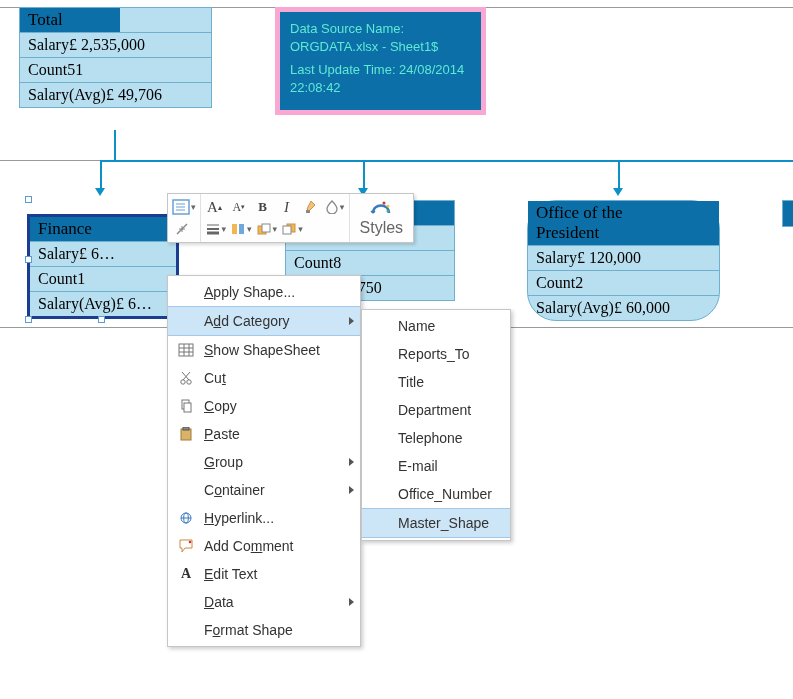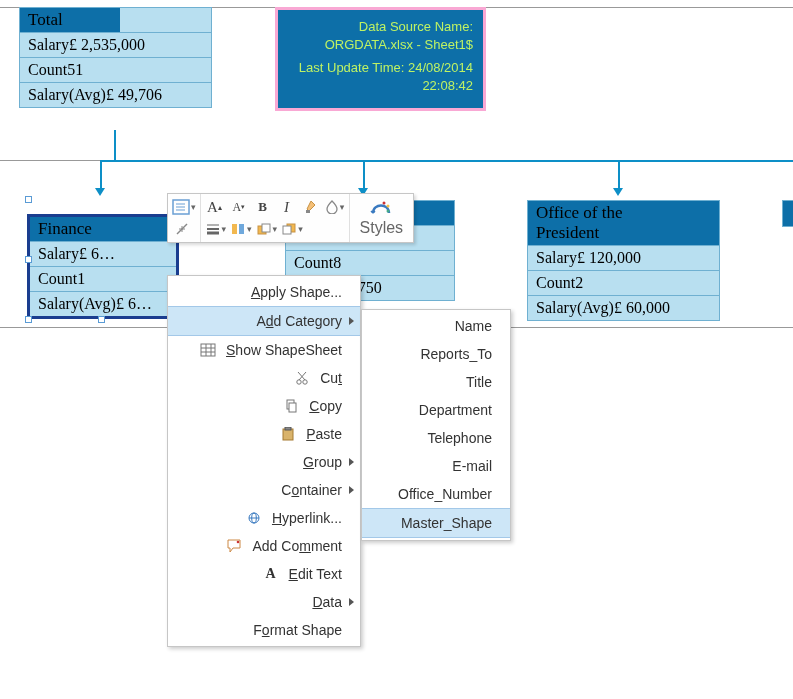--- a/index.html
+++ b/index.html
@@ -51,26 +51,26 @@
     position: absolute;
     width: 7px; height: 7px;
     background: #fff;
     border: 1px solid #5a9bd5;
   }
 
   
   .datasource-box {
     position: absolute;
     background: #0d6fa8;
-    color: #bef264;
-    text-align: right;
+    color: #5eead4;
+    text-align: left;
     font-family: "Segoe UI", sans-serif;
     font-size: 13px;
     padding: 8px 10px;
-    border: 3px solid #f9a8d4;
+    border: 5px solid #f9a8d4;
     line-height: 1.35;
   }
 
   
   .conn { position:absolute; background:#0d8fc7; }
   .arrowhead {
     position:absolute;
     width:0; height:0;
     border-left:5px solid transparent;
     border-right:5px solid transparent;
@@ -121,21 +121,20 @@
     font-size: 14px;
     color:#333;
     padding: 2px 0;
   }
   .ctx-item {
     display:flex;
     align-items:center;
     padding: 5px 18px 5px 6px;
     cursor: default;
     position:relative;
-    justify-content:flex-end;
   }
   .ctx-item .icon-slot {
     width:24px; height:18px;
     display:inline-flex;
     align-items:center;
     justify-content:center;
     margin-right:6px;
     color:#666;
   }
   .ctx-item.highlight {
@@ -225,21 +224,21 @@
   <div class="summary-row">
     <span>Count</span>
     <span>8</span>
   </div>
   <div class="summary-row">
     <span>Avg)</span>
     <span>£ 48,750</span>
   </div>
 </div>
 
-<div class="summary-box" style="left:527px; top:200px; width:193px;">
+<div class="summary-box" style="left:527px; top:200px; width:193px;border-radius:29px;">
   <div class="summary-header">
     <span>Office of the</span><br>
     <span>President</span>
   </div>
   <div class="summary-row">
     <span>Salary</span>
     <span>£ 120,000</span>
   </div>
   <div class="summary-row">
     <span>Count</span>

